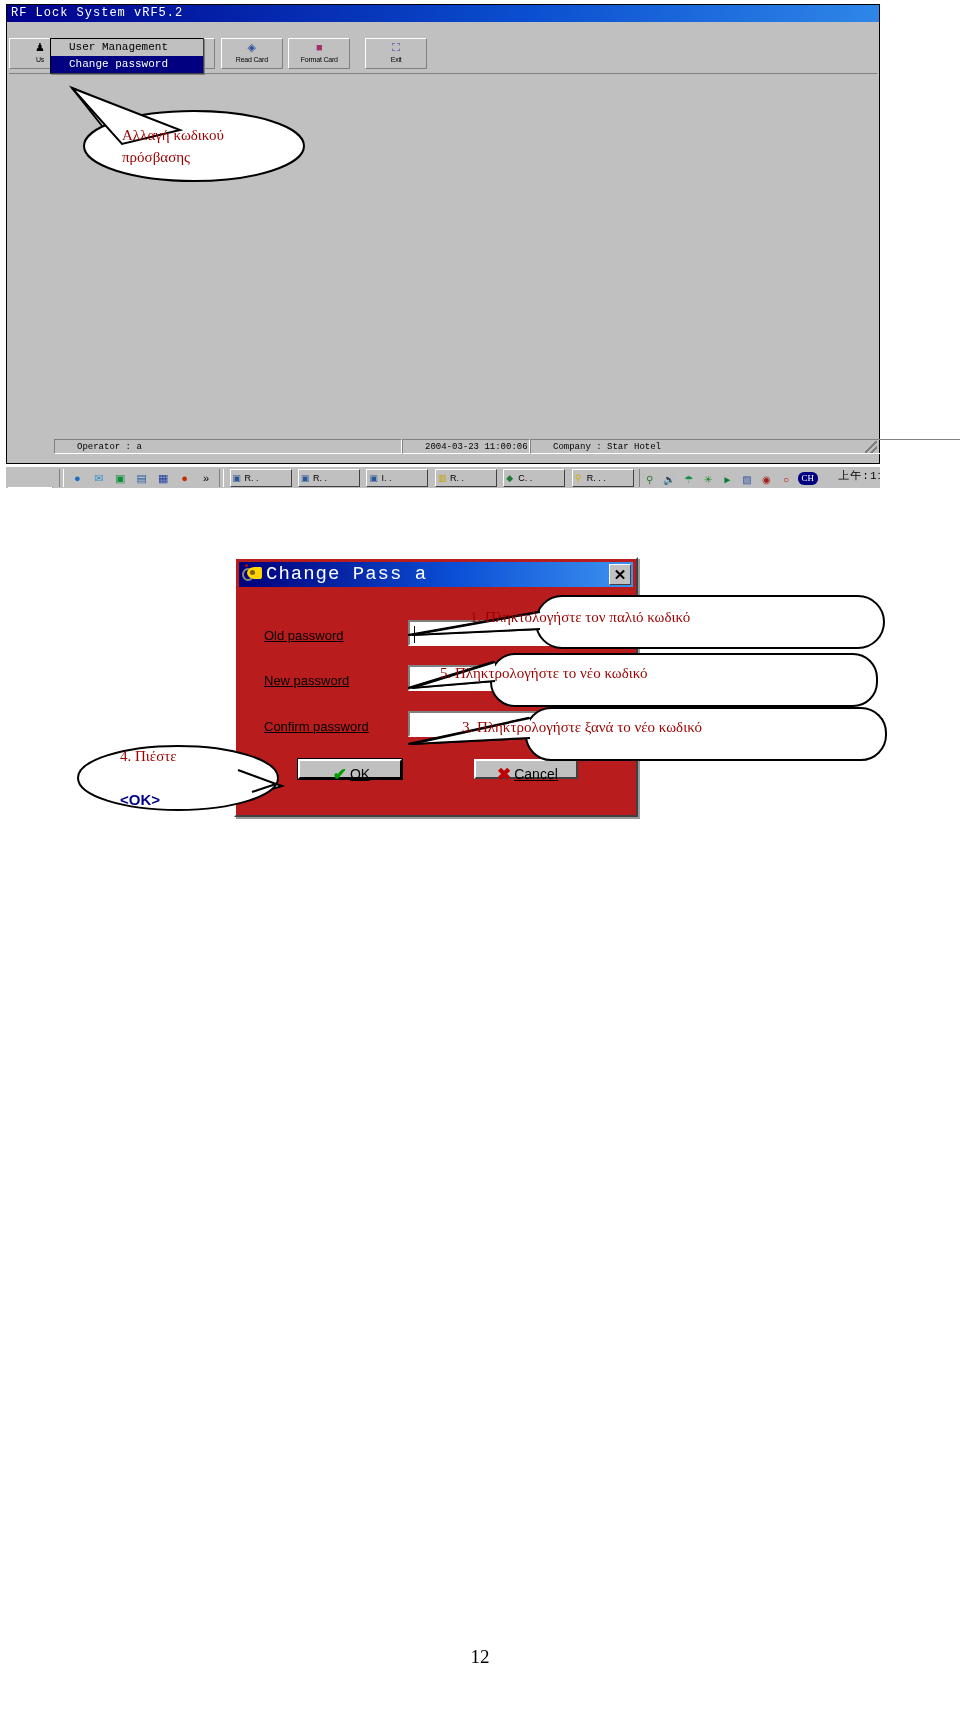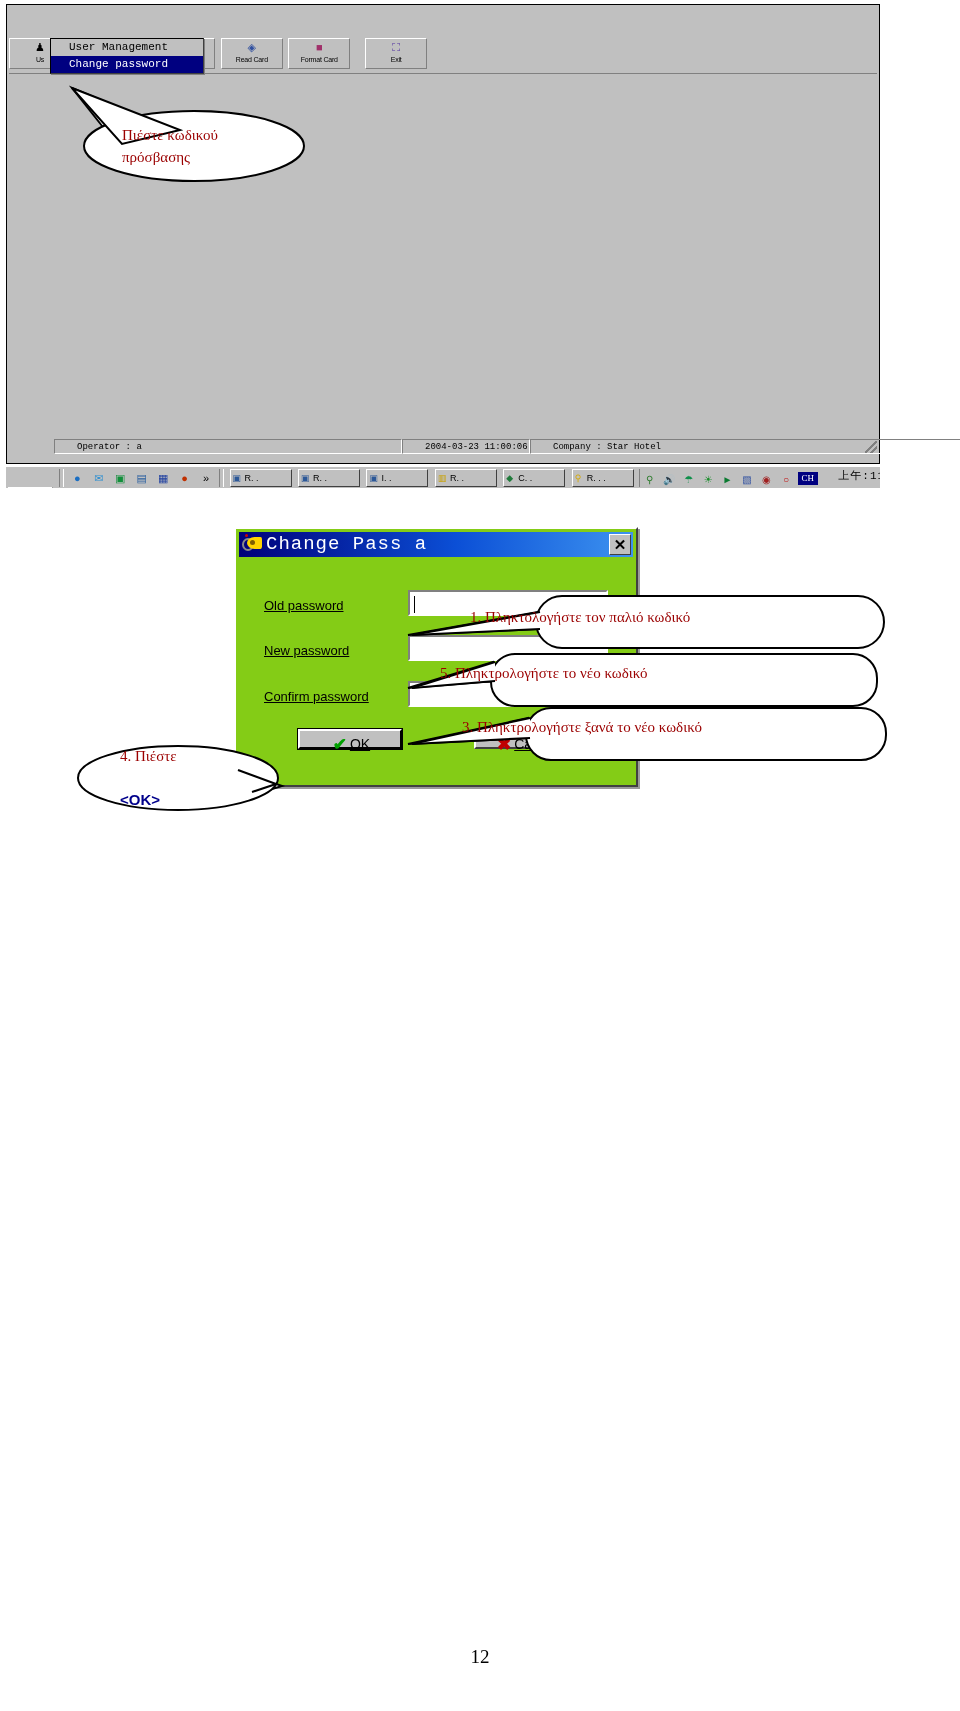--- a/index.html
+++ b/index.html
@@ -102,28 +102,28 @@
     font-size:9px;line-height:17px;white-space:nowrap;overflow:hidden;
   }
   .tb-task .ic{display:inline-block;width:12px;font-size:9px;}
   #tray{
     display:inline-block;height:18px;margin-top:2px;vertical-align:top;padding:0 2px;
     border-left:1px solid #808080;
   }
   .trayicon{display:inline-block;width:15px;height:18px;text-align:center;font-size:10px;line-height:18px;}
   .ch-badge{display:inline-block;width:20px;height:13px;background:#000080;color:#fff;
     font-size:9px;line-height:13px;text-align:center;vertical-align:2px;
-    font-family:"Liberation Serif",serif;}
+    font-family:"Liberation Serif",serif;border-radius:6px;}
   #tray-clock{display:inline-block;height:18px;vertical-align:top;line-height:18px;
     font-family:"Liberation Mono",monospace;font-size:11px;padding-left:14px;letter-spacing:1px;}
 
   
   #dialog{
-    position:absolute;left:234px;top:527px;width:404px;height:260px;
-    background:#84cc16;border:2px solid #fff;border-right-color:#404040;
+    position:absolute;left:234px;top:557px;width:404px;height:260px;
+    background:#b91c1c;border:2px solid #fff;border-right-color:#404040;
     border-bottom-color:#404040;box-sizing:border-box;
     box-shadow:2px 2px 0 #9a9a9a;
   }
   #dlg-title{
     position:absolute;left:3px;top:3px;right:3px;height:25px;
     background:linear-gradient(to right,#00007a 0%,#0b4fd6 55%,#3d93f0 100%);
     color:#fff;font-family:"Liberation Mono",monospace;font-size:19px;
     line-height:25px;letter-spacing:1px;white-space:nowrap;overflow:hidden;
   }
   #dlg-icon{display:inline-block;width:22px;height:19px;vertical-align:-4px;margin:0 2px 0 3px;position:relative;}
@@ -174,20 +174,23 @@
   #page-number{
     position:absolute;left:0;right:0;top:1646px;text-align:center;
     font-family:"Liberation Serif",serif;font-size:19px;color:#000;
   }
 </style>
 </head>
 <body>
 
 <div id="app-window">
 
+  <div id="title-bar">
+    <span>RF Lock System vRF5.2</span>
+  </div>
 
 
   <div id="toolbar">
     <span class="tbtn">
       <span class="ticon">♟</span>
       <span class="tlab">Us</span>
     </span>
     <span class="tsep"></span>
     <span class="tbtn">
       <span class="ticon" style="color:#c00000;">✓</span>
@@ -260,21 +263,21 @@
     <span class="ch-badge">CH</span>
   </span>
   <span id="tray-clock">上午:11:00</span>
 </div>
 
 <svg class="bubble-svg" style="left:60px;top:84px;" width="260" height="100" viewBox="0 0 260 100">
   <path d="M12 4 L118 48 L58 62 Z" fill="#ffffff" stroke="#000" stroke-width="2"></path>
   <ellipse cx="134" cy="62" rx="110" ry="35" fill="#ffffff" stroke="#000" stroke-width="2"></ellipse>
   <path d="M12 4 L120 46 L62 60 Z" fill="#ffffff" stroke="#000" stroke-width="2"></path>
 </svg>
-<div class="bubble-text" style="left:122px;top:127px;">Πιέστε κωδικού</div>
+<div class="bubble-text" style="left:122px;top:127px;">Αλλαγή κωδικού</div>
 <div class="bubble-text" style="left:122px;top:149px;">πρόσβασης</div>
 
 <div id="dialog">
   <div id="dlg-title">
     <span id="dlg-icon">
       <span class="ring"></span><span class="dot"></span><span class="key"></span><span class="keyhole"></span>
     </span><span>Change Pass a</span>
   </div>
   <div id="dlg-close">✕</div>
 

